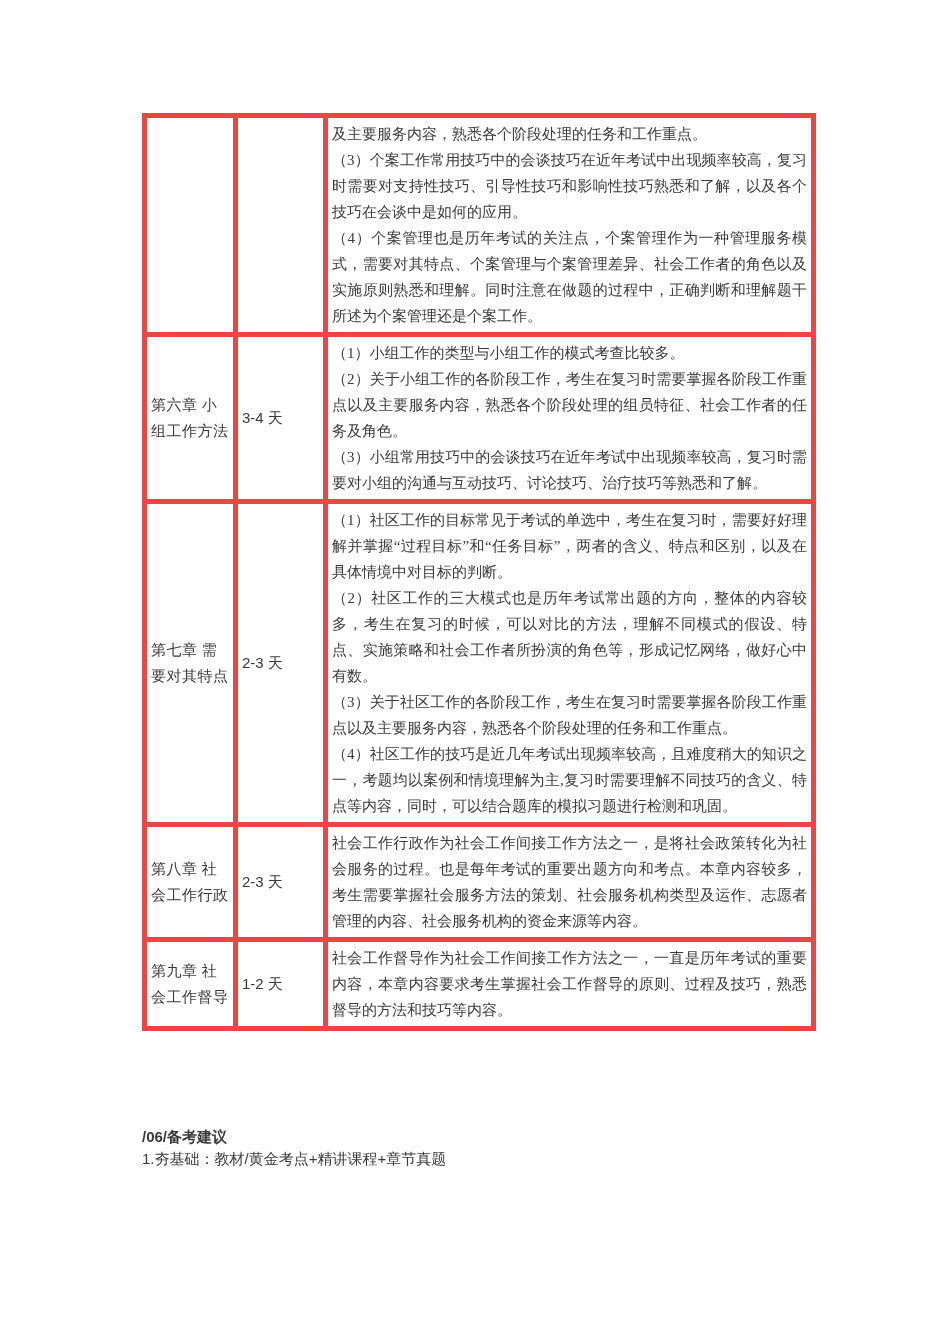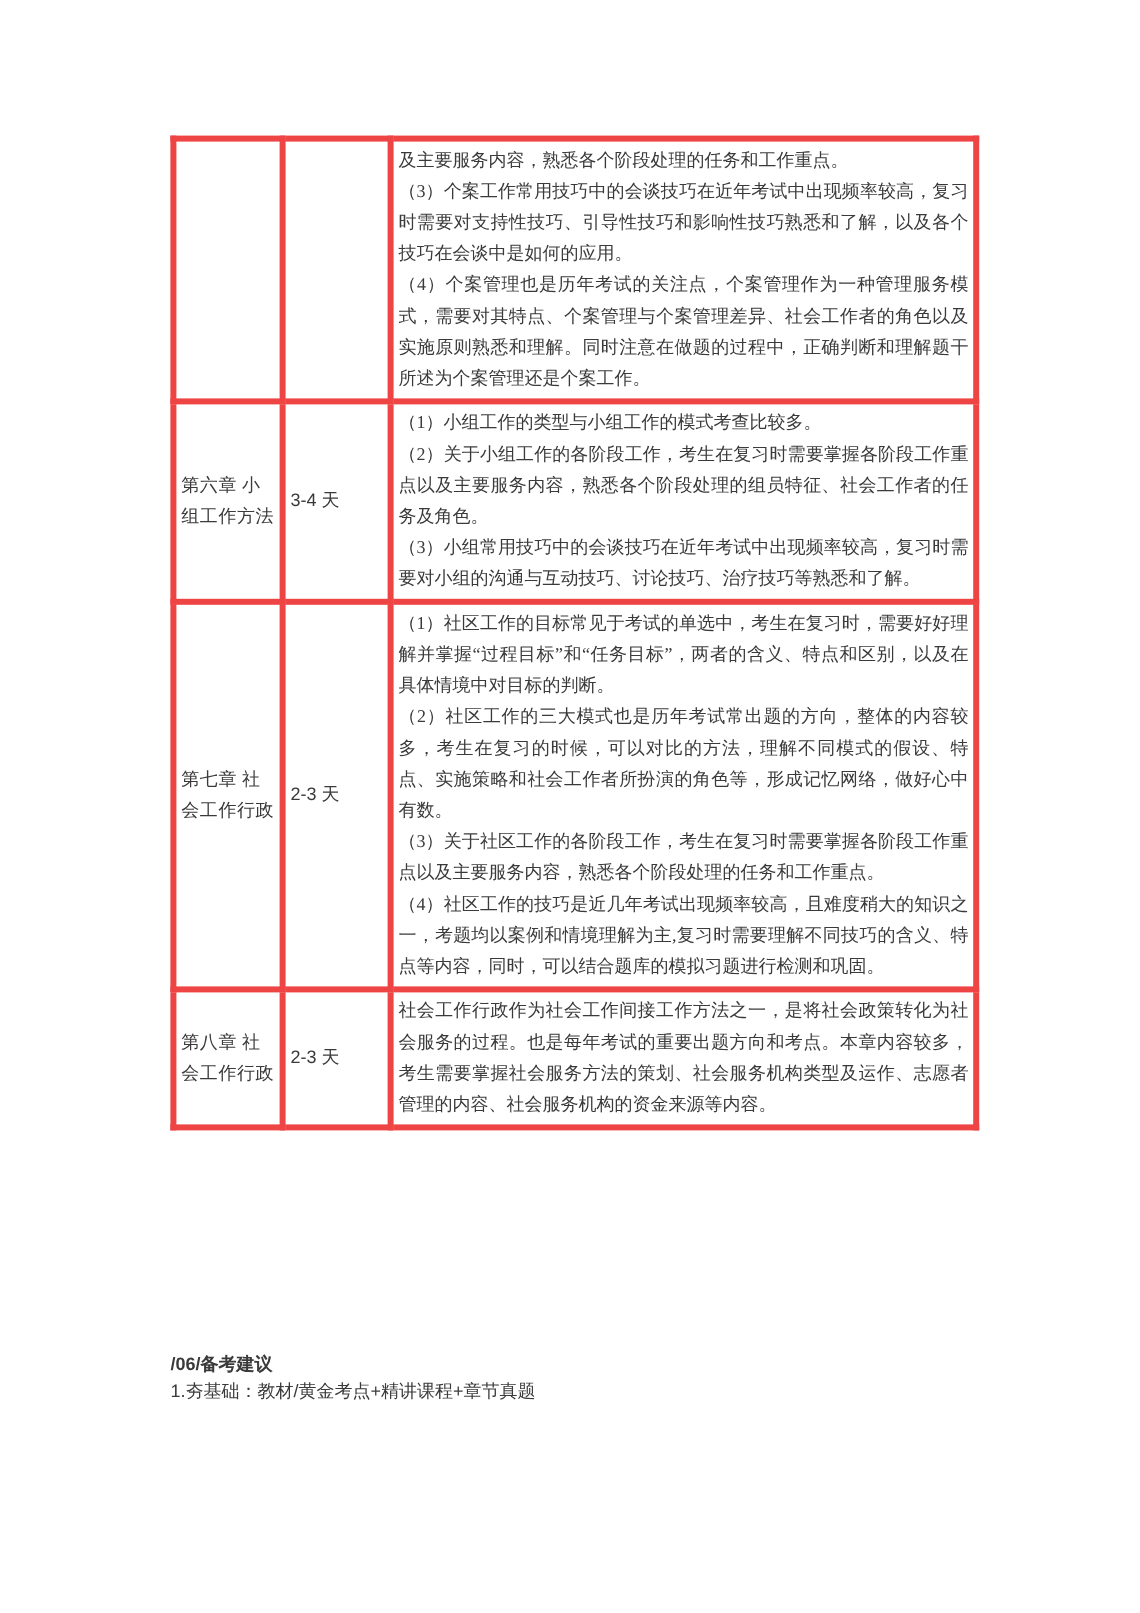--- a/index.html
+++ b/index.html
@@ -93,36 +93,43 @@
       <tr class="r2">
         <td class="chapter">第六章 小组工作方法</td>
         <td class="days">3-4 天</td>
         <td class="notes">
           <p>（1）小组工作的类型与小组工作的模式考查比较多。</p>
           <p>（2）关于小组工作的各阶段工作，考生在复习时需要掌握各阶段工作重点以及主要服务内容，熟悉各个阶段处理的组员特征、社会工作者的任务及角色。</p>
           <p>（3）小组常用技巧中的会谈技巧在近年考试中出现频率较高，复习时需要对小组的沟通与互动技巧、讨论技巧、治疗技巧等熟悉和了解。</p>
         </td>
       </tr>
       <tr class="r3">
-        <td class="chapter">第七章 社会工作行政</td>
+        <td class="chapter">第七章 需要对其特点</td>
         <td class="days">2-3 天</td>
         <td class="notes">
           <p>（1）社区工作的目标常见于考试的单选中，考生在复习时，需要好好理解并掌握“过程目标”和“任务目标”，两者的含义、特点和区别，以及在具体情境中对目标的判断。</p>
           <p>（2）社区工作的三大模式也是历年考试常出题的方向，整体的内容较多，考生在复习的时候，可以对比的方法，理解不同模式的假设、特点、实施策略和社会工作者所扮演的角色等，形成记忆网络，做好心中有数。</p>
           <p>（3）关于社区工作的各阶段工作，考生在复习时需要掌握各阶段工作重点以及主要服务内容，熟悉各个阶段处理的任务和工作重点。</p>
           <p>（4）社区工作的技巧是近几年考试出现频率较高，且难度稍大的知识之一，考题均以案例和情境理解为主,复习时需要理解不同技巧的含义、特点等内容，同时，可以结合题库的模拟习题进行检测和巩固。</p>
         </td>
       </tr>
       <tr class="r4">
         <td class="chapter">第八章 社会工作行政</td>
         <td class="days">2-3 天</td>
         <td class="notes">
           <p>社会工作行政作为社会工作间接工作方法之一，是将社会政策转化为社会服务的过程。也是每年考试的重要出题方向和考点。本章内容较多，考生需要掌握社会服务方法的策划、社会服务机构类型及运作、志愿者管理的内容、社会服务机构的资金来源等内容。</p>
         </td>
       </tr>
+      <tr class="r5">
+        <td class="chapter">第九章 社会工作督导</td>
+        <td class="days">1-2 天</td>
+        <td class="notes">
+          <p>社会工作督导作为社会工作间接工作方法之一，一直是历年考试的重要内容，本章内容要求考生掌握社会工作督导的原则、过程及技巧，熟悉督导的方法和技巧等内容。</p>
+        </td>
+      </tr>
     </tbody>
   </table>
 
   <div class="footer-block section-heading">/06/备考建议</div>
 
   <div class="footer-block advice-line">1.夯基础：教材/黄金考点+精讲课程+章节真题</div>
 
 </div>
 
 </body></html>

